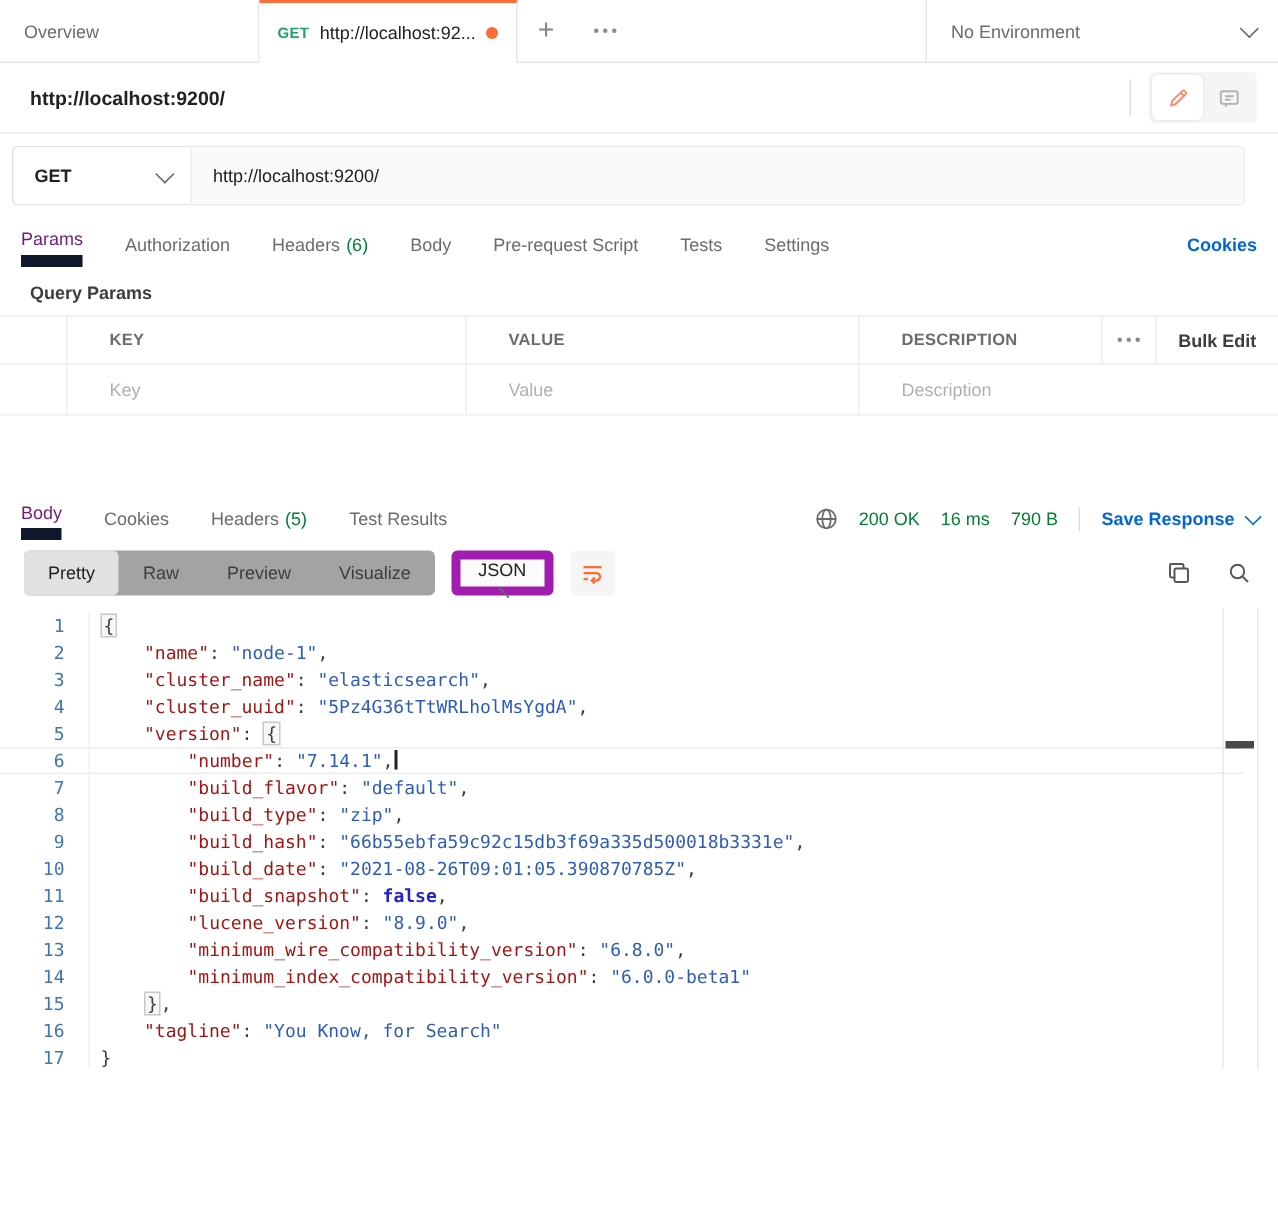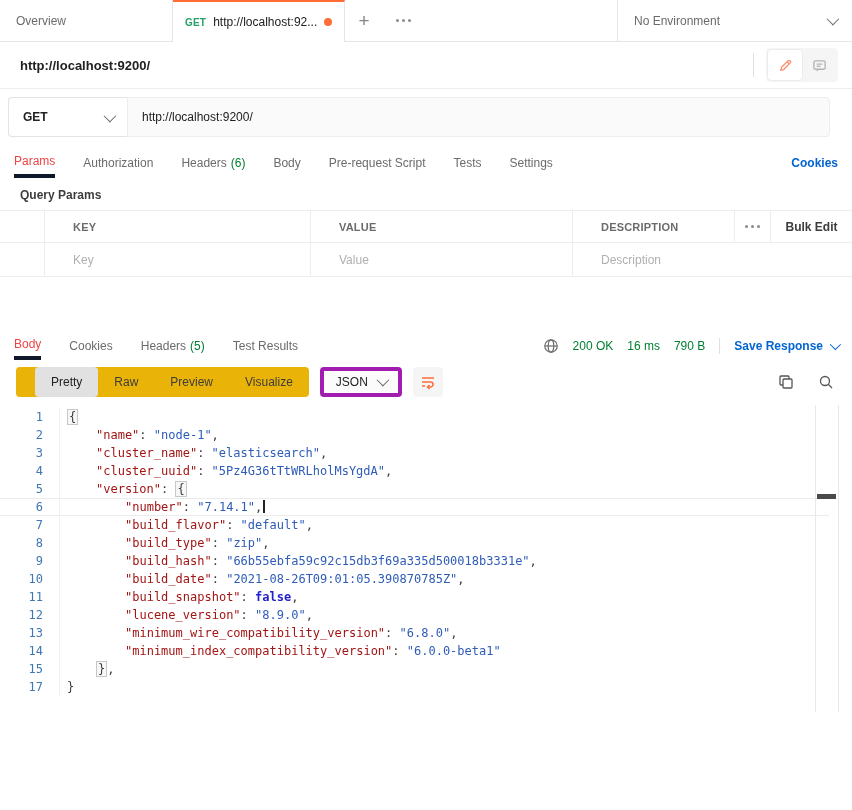--- a/index.html
+++ b/index.html
@@ -46,21 +46,21 @@
   .method-select { width:119px; background:#fff; border:1px solid #e3e3e3; border-right:none; border-radius:4px 0 0 4px; display:flex; align-items:center; justify-content:space-between; padding:0 14px; font-weight:bold; }
   .url-input { flex:1; background:#fafafa; border:1px solid #ededed; border-radius:0 4px 4px 0; display:flex; align-items:center; padding:0 14px; color:#212121; }
   .send-btn { margin-left:8px; width:99px; display:flex; background:#1071e5; border-radius:4px; color:#fff; }
   .send-main { flex:1; display:flex; align-items:center; justify-content:center; font-size:13px; font-weight:bold; }
   .send-caret { width:30px; display:flex; align-items:center; justify-content:center; border-left:1px solid #2b83ea; }
   .chev-w { width:8px; height:8px; border-right:1.5px solid #fff; border-bottom:1.5px solid #fff; transform:rotate(45deg) translateY(-2px); display:inline-block; }
 
   
   .req-tabs { top:147px; height:31px; display:flex; align-items:stretch; gap:28px; padding:0 14px; }
   .rtab { display:flex; align-items:center; color:#6b6b6b; position:relative; cursor:default; }
-  .rtab.active { color:#ef4444; border-bottom:4px solid #0f172a; }
+  .rtab.active { color:#701a75; border-bottom:8px solid #0f172a; }
   .count-green { color:#007f31; margin-left:4px; }
   .cookies-link { margin-left:auto; display:flex; align-items:center; color:#0265d2; font-weight:bold; }
 
   
   .qp-title { position:absolute; top:188px; left:20px; font-weight:bold; color:#3d3d3d; }
   .qp-table { top:210px; position:absolute; left:0; right:0; }
   .qp-head { display:grid; grid-template-columns:44px 266px 262px 162px 36px 1fr; height:33px; border-top:1px solid #ededed; border-bottom:1px solid #ededed; }
   .qp-row  { display:grid; grid-template-columns:44px 266px 262px 1fr; height:34px; border-bottom:1px solid #ededed; }
   .qp-cell { display:flex; align-items:center; padding:0 28px; border-left:1px solid #ededed; overflow:hidden; }
   .qp-cell:first-child { border-left:none; }
@@ -71,24 +71,24 @@
 
   
   .resp-tabs { top:331px; height:29px; display:flex; align-items:stretch; gap:28px; padding:0 14px; }
   .resp-meta { margin-left:auto; display:flex; align-items:center; gap:14px;justify-content:space-between; }
   .meta-green { color:#007f31; }
   .save-resp { display:flex; align-items:center; gap:7px; color:#0265d2; font-weight:bold; }
   .chev-b { width:8px; height:8px; border-right:1.5px solid #0265d2; border-bottom:1.5px solid #0265d2; transform:rotate(45deg) translateY(-2px); display:inline-block; }
 
   
   .resp-toolbar { top:366px; height:31px; display:flex; align-items:center; padding:0 18px 0 16px; }
-  .seg-wrap { display:flex; background:#eab308; border-radius:4px; height:30px;padding-left:19px; }
+  .seg-wrap { display:flex; background:#a3a3a3; border-radius:4px; height:30px; }
   .seg { display:flex; align-items:center; padding:0 16px; color:#3d3d3d; border-radius:4px; }
   .seg.active { background:#e1e1e1; color:#212121; }
-  .fmt-select { margin-left:11px; height:30px; display:flex; align-items:center; gap:9px; padding:0 12px; border:4px solid #a21caf; border-radius:4px; background:#fbfbfb; color:#212121; }
+  .fmt-select { margin-left:11px; height:30px; display:flex; align-items:center; gap:9px; padding:0 12px; border:6px solid #a21caf; border-radius:4px; background:#fbfbfb; color:#212121;flex-direction:column; }
   .wrap-btn { margin-left:11px; width:30px; height:30px; background:#f5f5f5; border-radius:4px; display:flex; align-items:center; justify-content:center; }
   .resp-tools-right { margin-left:auto; display:flex; align-items:center; gap:24px; }
 
   
   .editor { position:absolute; top:405px; left:0; width:852px; height:307px; font-family:"DejaVu Sans Mono", monospace; font-size:12px; overflow:hidden; padding-top:3px; }
   .code-line { display:flex; height:18px; line-height:18px; position:relative; z-index:1; white-space:pre; }
   .ln { width:60px; flex:0 0 60px; text-align:right; padding-right:16px; color:#3e77b3; border-right:1px solid #f0f0f0; }
   .code { padding-left:7px; }
   .t-key { color:#a31515; }
   .t-str { color:#2e5cb8; }
@@ -303,16 +303,17 @@
       <div class="code-line active"><span class="ln">6</span><span class="code" style="padding-left: 65px;"><span class="t-key">"number"</span><span class="t-punc">: </span><span class="t-str">"7.14.1"</span><span class="t-punc">,</span><span class="cursor"></span></span></div>
       <div class="code-line"><span class="ln">7</span><span class="code" style="padding-left: 65px;"><span class="t-key">"build_flavor"</span><span class="t-punc">: </span><span class="t-str">"default"</span><span class="t-punc">,</span></span></div>
       <div class="code-line"><span class="ln">8</span><span class="code" style="padding-left: 65px;"><span class="t-key">"build_type"</span><span class="t-punc">: </span><span class="t-str">"zip"</span><span class="t-punc">,</span></span></div>
       <div class="code-line"><span class="ln">9</span><span class="code" style="padding-left: 65px;"><span class="t-key">"build_hash"</span><span class="t-punc">: </span><span class="t-str">"66b55ebfa59c92c15db3f69a335d500018b3331e"</span><span class="t-punc">,</span></span></div>
       <div class="code-line"><span class="ln">10</span><span class="code" style="padding-left: 65px;"><span class="t-key">"build_date"</span><span class="t-punc">: </span><span class="t-str">"2021-08-26T09:01:05.390870785Z"</span><span class="t-punc">,</span></span></div>
       <div class="code-line"><span class="ln">11</span><span class="code" style="padding-left: 65px;"><span class="t-key">"build_snapshot"</span><span class="t-punc">: </span><span class="t-bool">false</span><span class="t-punc">,</span></span></div>
       <div class="code-line"><span class="ln">12</span><span class="code" style="padding-left: 65px;"><span class="t-key">"lucene_version"</span><span class="t-punc">: </span><span class="t-str">"8.9.0"</span><span class="t-punc">,</span></span></div>
       <div class="code-line"><span class="ln">13</span><span class="code" style="padding-left: 65px;"><span class="t-key">"minimum_wire_compatibility_version"</span><span class="t-punc">: </span><span class="t-str">"6.8.0"</span><span class="t-punc">,</span></span></div>
       <div class="code-line"><span class="ln">14</span><span class="code" style="padding-left: 65px;"><span class="t-key">"minimum_index_compatibility_version"</span><span class="t-punc">: </span><span class="t-str">"6.0.0-beta1"</span></span></div>
       <div class="code-line"><span class="ln">15</span><span class="code" style="padding-left: 36px;"><span class="t-punc t-boxed">}</span><span class="t-punc">,</span></span></div>
+      <div class="code-line"><span class="ln">16</span><span class="code" style="padding-left: 36px;"><span class="t-key">"tagline"</span><span class="t-punc">: </span><span class="t-str">"You Know, for Search"</span></span></div>
       <div class="code-line"><span class="ln">17</span><span class="code" style="padding-left: 7px;"><span class="t-punc">}</span></span></div>
     </div>
 
 </div>
 
 </body></html>

